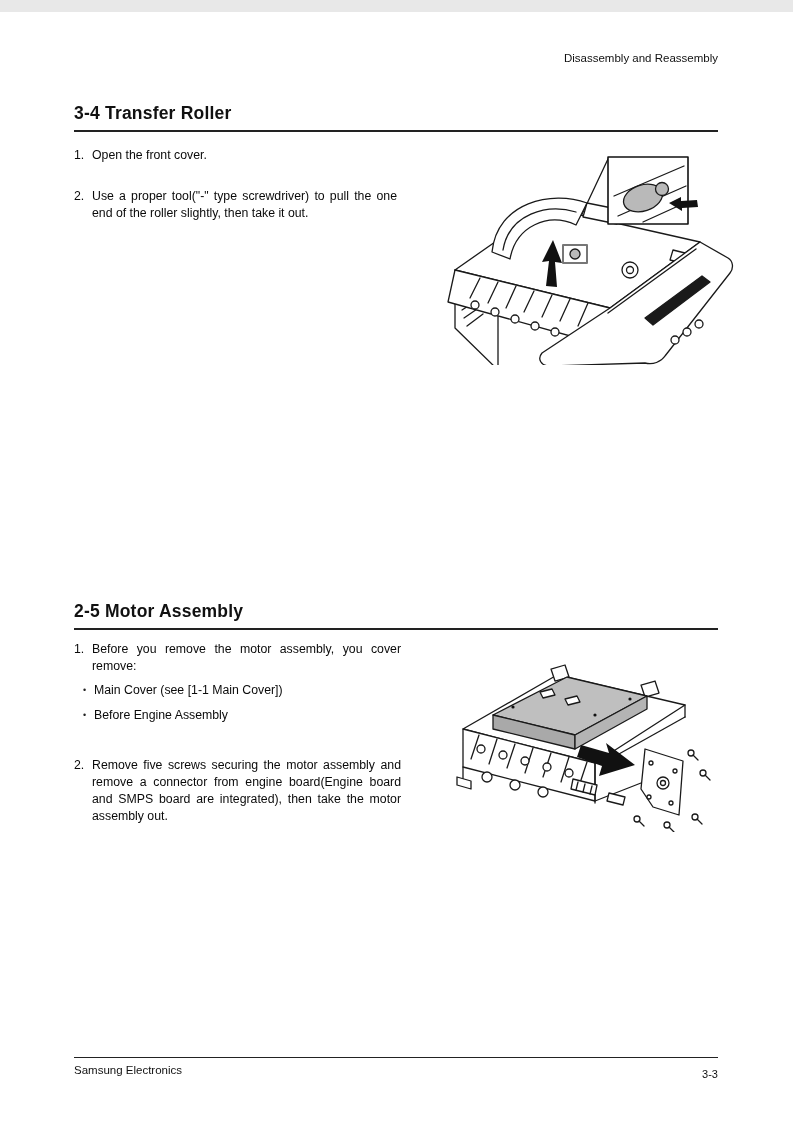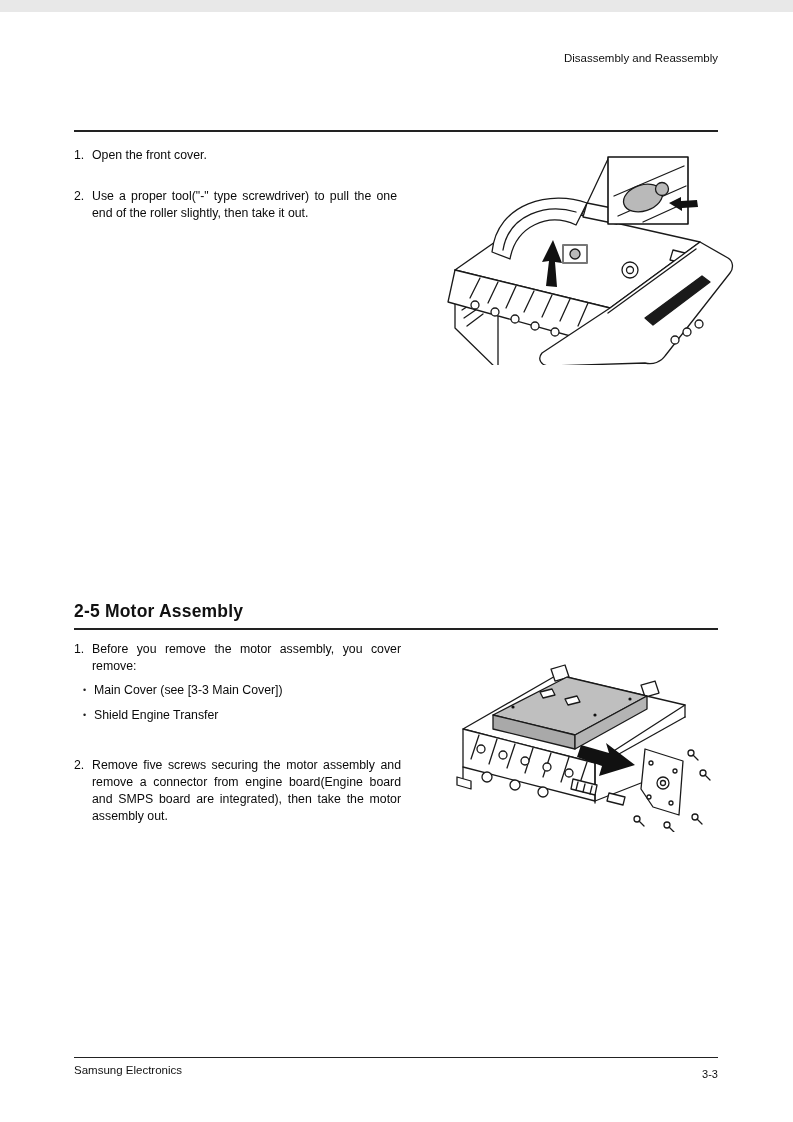--- a/index.html
+++ b/index.html
@@ -34,20 +34,21 @@
   .footer-right{position:absolute;right:75px;top:1056px;font-size:11px;color:#111;}
   svg{display:block;}
 </style>
 </head>
 <body>
 
 <div class="page">
 
   <div class="header-right">Disassembly and Reassembly</div>
 
+  <div class="section-title" style="top:91px;">3-4 Transfer Roller</div>
   <div class="rule" style="top:118px;"></div>
 
   <div class="steps" style="top:135px;width:323px;">
     <div class="step">
       <span class="step-num">1.</span>
       <div class="step-text">Open the front cover.</div>
     </div>
     <div class="step" style="margin-top:24px;">
       <span class="step-num">2.</span>
       <div class="step-text">Use a proper tool("-" type screwdriver) to pull the one end of the roller slightly, then take it out.</div>
@@ -120,25 +121,25 @@
   <div class="section-title" style="top:589px;">2-5 Motor Assembly</div>
   <div class="rule" style="top:616px;"></div>
 
   <div class="steps" style="top:629px;width:327px;">
     <div class="step">
       <span class="step-num">1.</span>
       <div class="step-text">Before you remove the motor assembly, you cover remove:</div>
     </div>
     <div class="bullet-row" style="margin-top:7px;">
       <span class="bullet-marker">•</span>
-      <div>Main Cover (see [3-3 Main Cover])</div>
+      <div>Main Cover (see [1-1 Main Cover])</div>
     </div>
     <div class="bullet-row" style="margin-top:8px;">
       <span class="bullet-marker">•</span>
-      <div>Shield Engine Transfer</div>
+      <div>Before Engine Assembly</div>
     </div>
     <div class="step" style="margin-top:33px;">
       <span class="step-num">2.</span>
       <div class="step-text">Remove five screws securing the motor assembly and remove a connector from engine board(Engine board and SMPS board are integrated), then take the motor assembly out.</div>
     </div>
   </div>
 
   <div class="figure" style="left:445px;top:625px;">
     <svg width="270" height="195" viewBox="0 0 270 195">
       <g fill="none" stroke="#1a1a1a" stroke-width="1.3" stroke-linejoin="round" stroke-linecap="round">

